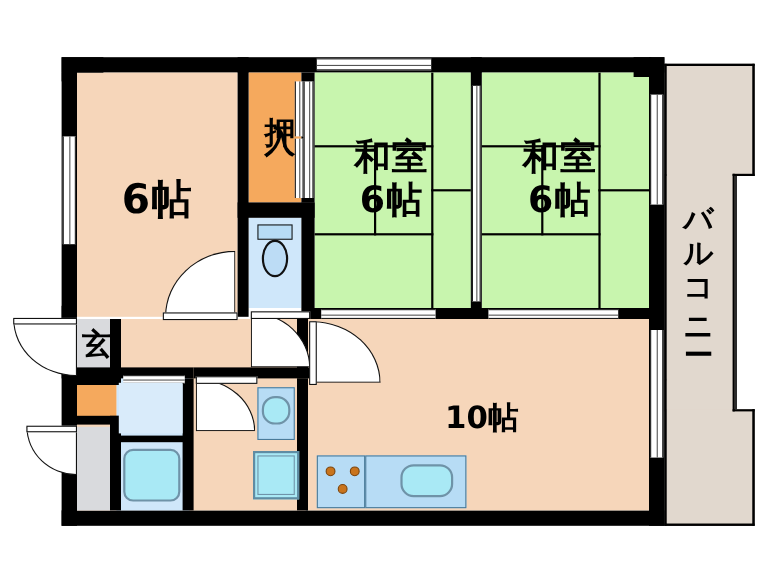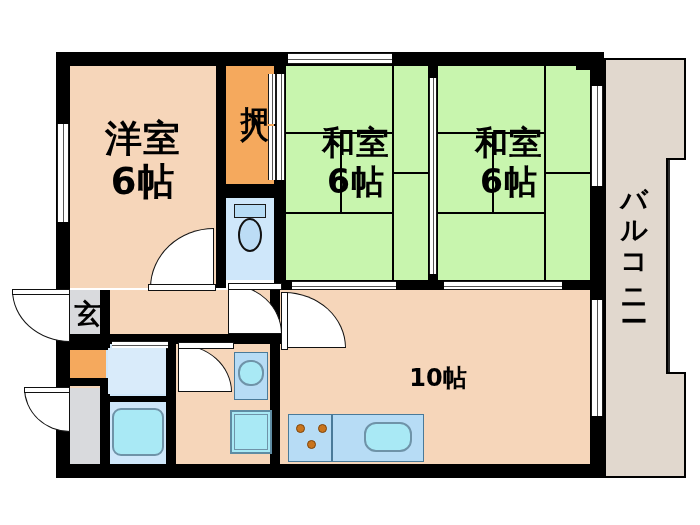--- a/index.html
+++ b/index.html
@@ -21,21 +21,21 @@
   .thinline{background:#000000;}
   
   .lbl{
     position:absolute;color:#000;font-weight:700;line-height:1.02;
     text-align:center;white-space:nowrap;
     font-family:"DejaVu Sans","Liberation Sans",sans-serif;
   }
   .lbl-big{font-size:37px;letter-spacing:1px;}
   .lbl-mid{font-size:33px;letter-spacing:1px;}
   .lbl-ldk{font-size:38px;letter-spacing:7px;}
-  .lbl-ldk2{font-size:24px;letter-spacing:0px;}
+  .lbl-ldk2{font-size:28px;letter-spacing:0px;}
   .lbl-vert{
     position:absolute;color:#000;font-weight:700;
     writing-mode:vertical-rl;text-orientation:upright;
     font-size:27px;letter-spacing:4px;
     font-family:"DejaVu Sans","Liberation Sans",sans-serif;
   }
   .lbl-gen{font-size:25px;font-weight:700;}
   
   .win-h{background:#ffffff;border-top:1.5px solid #1a1a1a;border-bottom:1.5px solid #1a1a1a;}
   .win-v{background:#ffffff;border-left:1.5px solid #1a1a1a;border-right:1.5px solid #1a1a1a;}
@@ -194,21 +194,20 @@
   <div class="fixture" style="left:234px;top:414px;width:34px;height:36px;background:#a9e9f5;border:1.4px solid #6f93a8;"></div>
 
   <div class="fixture" style="left:288px;top:414px;width:44px;height:48px;background:#b7dcf5;border:1.4px solid #4a7a99;"></div>
   <div class="burner" style="left:296px;top:424px;"></div>
   <div class="burner" style="left:318px;top:424px;"></div>
   <div class="burner" style="left:307px;top:440px;"></div>
 
   <div class="fixture" style="left:332px;top:414px;width:92px;height:48px;background:#b7dcf5;border:1.4px solid #4a7a99;"></div>
   <div class="fixture basin" style="left:364px;top:422px;width:48px;height:30px;"></div>
 
-  <div class="lbl lbl-big" style="left:88px;top:120px;width:110px;">洋室</div>
   <div class="lbl lbl-big" style="left:88px;top:163px;width:110px;">6帖</div>
 
   <div class="lbl-vert" style="left:235px;top:85px;font-size:28px;letter-spacing:6px;">押入</div>
 
   <div class="lbl lbl-mid" style="left:303px;top:126px;width:106px;">和室</div>
   <div class="lbl lbl-mid" style="left:303px;top:165px;width:106px;">6帖</div>
 
   <div class="lbl lbl-mid" style="left:456px;top:126px;width:106px;">和室</div>
   <div class="lbl lbl-mid" style="left:456px;top:165px;width:106px;">6帖</div>
 

